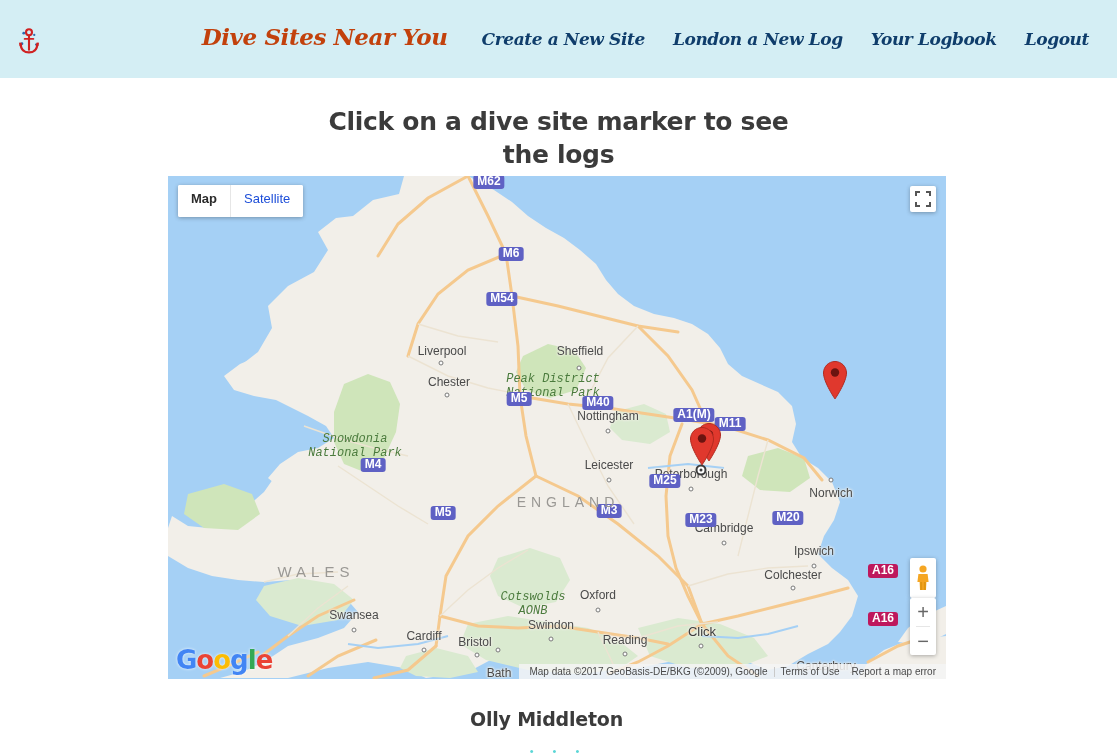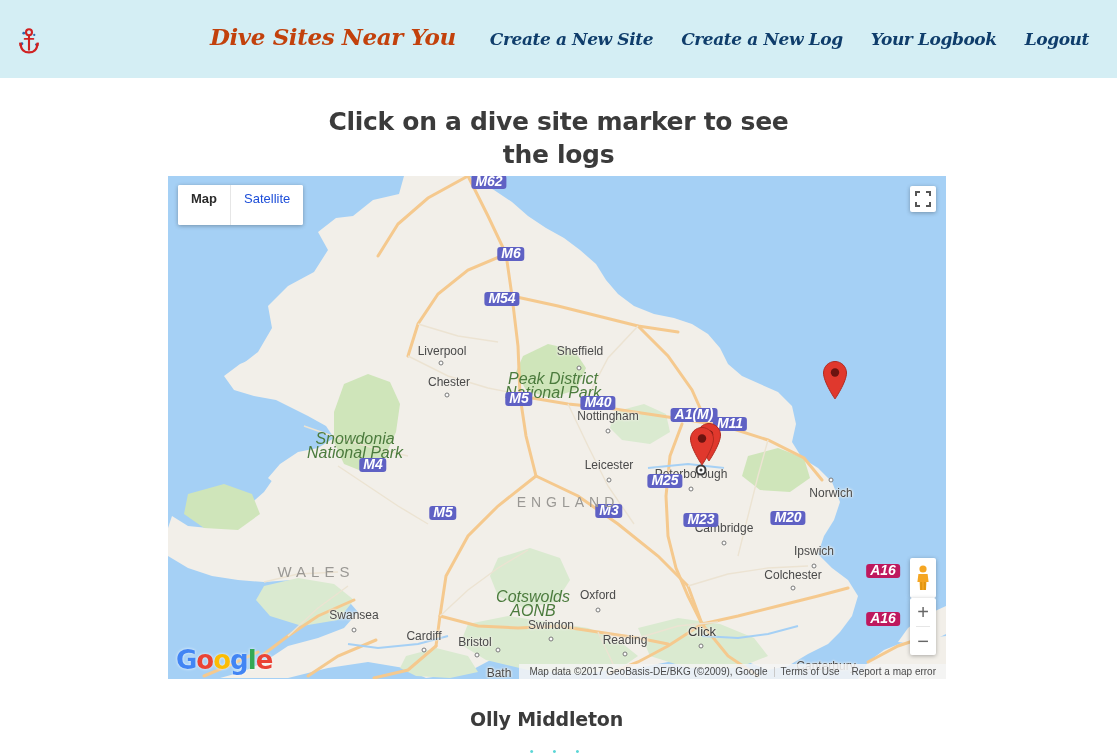--- a/index.html
+++ b/index.html
@@ -99,42 +99,41 @@
     position: absolute;
     font-family: "Liberation Sans", sans-serif;
     font-size: 14px;
     letter-spacing: 5px;
     color: #9a9894;
     white-space: nowrap;
     transform: translate(-50%, 0);
   }
   .park-label {
     position: absolute;
-    font-family: Liberation Sans, sans-serif;
+    font-family: Liberation Mono, monospace;
     font-style: italic;
-    font-size: 16px;
+    font-size: 12px;
     color: #4b7b3d;
     white-space: nowrap;
     text-align: center;
     transform: translate(-50%, 0);
     line-height: 14px;
   }
   .shield {
     position: absolute;
     background: #5f61c4;
     color: #ffffff;
-    font-size: 14px;
+    font-size: 12px;
     font-weight: bold;
     font-family: "Liberation Sans", sans-serif;
     padding: 1px 4px 2px 4px;
     border-radius: 3px;
     transform: translate(-50%, -50%);
     white-space: nowrap;
     line-height: 11px;
-    font-style: italic;
   }
   .shield.red { background: #be185d; margin-left: 16px; }
 
   .capital-dot {
     position: absolute;
     width: 11px; height: 11px;
     border-radius: 50%;
     border: 2px solid #3d3d3d;
     background: #ffffff;
     transform: translate(-50%, -50%);
@@ -156,21 +155,21 @@
   .marker svg { display: block; width: 26px; height: 40px; }
 
   
   .map-type-ctrl {
     position: absolute; left: 10px; top: 9px;
     display: flex;
     background: #ffffff;
     border-radius: 2px;
     box-shadow: 0 1px 4px rgba(0,0,0,.3);
     overflow: hidden;
-    height: 40px;
+    height: 32px;
   }
   .map-type-btn {
     font-family: "Liberation Sans", sans-serif;
     font-size: 13px;
     color: #1d4ed8;
     padding: 0 13px;
     line-height: 28px;
     cursor: pointer;
     background: #fff;
   }
@@ -278,21 +277,21 @@
       <rect x="10" y="12.5" width="12" height="2.2" rx="1" fill="#cf2222"></rect>
       <path d="M6.5 19 C6.5 26 11 29 16 29 C21 29 25.5 26 25.5 19" fill="none" stroke="#cf2222" stroke-width="2.6" stroke-linecap="round"></path>
       <path d="M4.5 17.5 L8.5 20.5 L5.2 21.8 Z" fill="#cf2222"></path>
       <path d="M27.5 17.5 L23.5 20.5 L26.8 21.8 Z" fill="#cf2222"></path>
     </svg>
   </a>
 
   <nav class="nav-links">
     <a class="nav-item active" href="#">Dive Sites Near You</a>
     <a class="nav-item" href="#">Create a New Site</a>
-    <a class="nav-item" href="#">Create a New Log</a>
+    <a class="nav-item" href="#">London a New Log</a>
     <a class="nav-item" href="#">Your Logbook</a>
     <a class="nav-item" href="#">Logout</a>
   </nav>
 </div>
 
 <h1 class="page-heading">
   <span class="heading-inner">Click on a dive site marker to see the logs</span>
 </h1>
 
 <div class="map-wrap">

